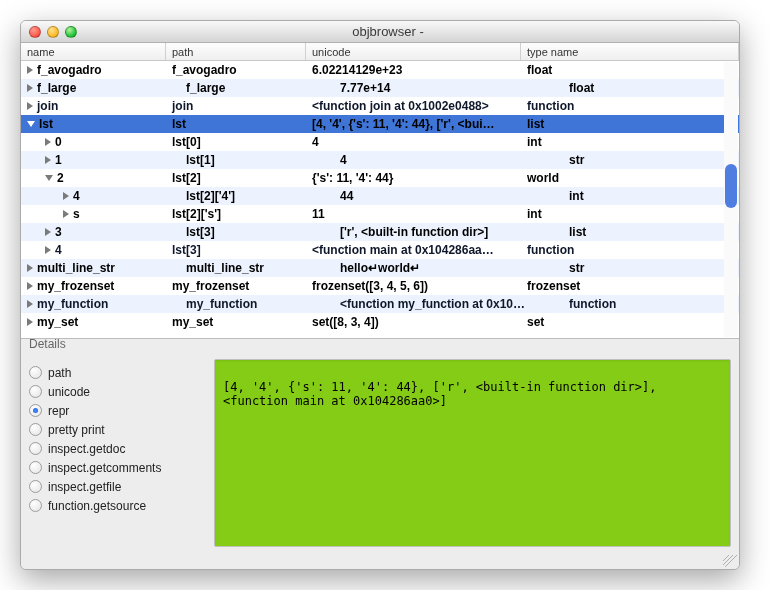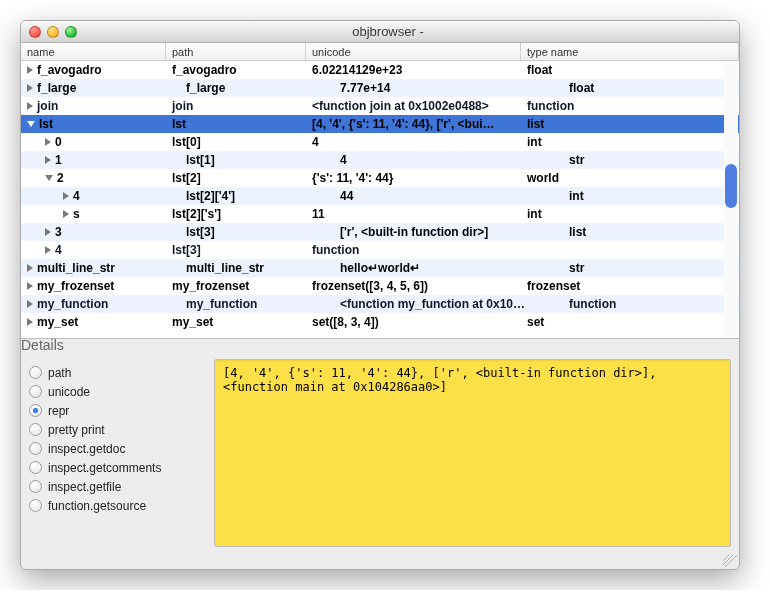--- a/index.html
+++ b/index.html
@@ -90,36 +90,36 @@
     background:#fafafa;
   }
   .thumb { position:absolute; left:1px; right:1px; top:102px; height:44px; background:#4f7de0; border-radius:6px;}
   .details {
     flex:1;
     padding:6px 8px 8px 8px;
     display:flex;
     gap:10px;
     background:#ededed;
   }
-  .details-label { position:absolute; font-size:14px; color:#666; margin-top:-2px; margin-left:0;}
+  .details-label { position:absolute; font-size:12px; color:#666; margin-top:-2px; margin-left:8px;}
   .details-inner { display:flex; flex:1; margin-top:14px; gap:10px; }
   .radios { width:175px; padding-top:4px; }
   .radio-row { display:flex; align-items:center; gap:6px; height:19px; font-size:12px; color:#222;}
   .radio {
     width:13px;height:13px;border-radius:50%;
     background:radial-gradient(circle at 35% 30%, #fff, #e3e3e3);
     border:1px solid #9c9c9c; position:relative; flex-shrink:0;
   }
   .radio.checked::after{
     content:""; position:absolute; left:3px; top:3px; width:5px;height:5px; border-radius:50%;
     background:radial-gradient(#4a90ff,#1558d6);
   }
   .detail-text {
-    flex:1; background:#fde047; border:1px solid #bfbfbf; border-radius:2px;
-    padding:6px 8px; font-family: Menlo, Monaco, monospace; font-size:12px;
+    flex:1; background:#84cc16; border:1px solid #bfbfbf; border-radius:2px;
+    padding:20px 8px; font-family: Menlo, Monaco, monospace; font-size:12px;
     color:#000; white-space:pre-wrap; overflow:hidden;
     box-shadow: inset 0 1px 2px rgba(0,0,0,0.08);
   }
   .resize { height:14px; background:#ededed; display:flex; justify-content:flex-end; align-items:flex-end;}
   .grip { width:14px;height:14px; margin:0 2px 2px 0;
     background:
       linear-gradient(135deg, transparent 8px, #b0b0b0 8px, #b0b0b0 9px, transparent 9px),
       linear-gradient(135deg, transparent 5px, #b0b0b0 5px, #b0b0b0 6px, transparent 6px),
       linear-gradient(135deg, transparent 11px, #b0b0b0 11px, #b0b0b0 12px, transparent 12px);
   }
@@ -234,20 +234,21 @@
           <div class="cell-path">lst[3]</div>
           <div class="cell-uni">['r', &lt;built-in function dir&gt;]</div>
           <div class="cell-type">list</div>
         </div>
         <div class="row">
           <div class="cell-name" style="padding-left: 24px;">
             <span class="tw closed"></span>
             <span class="func">4</span>
           </div>
           <div class="cell-path func">lst[3]</div>
+          <div class="cell-uni func">&lt;function main at 0x104286aa…</div>
           <div class="cell-type func">function</div>
         </div>
         <div class="row alt">
           <div class="cell-name" style="padding-left: 6px;">
             <span class="tw closed"></span>
             <span>multi_line_str</span>
           </div>
           <div class="cell-path">multi_line_str</div>
           <div class="cell-uni">hello↵world↵</div>
           <div class="cell-type">str</div>

